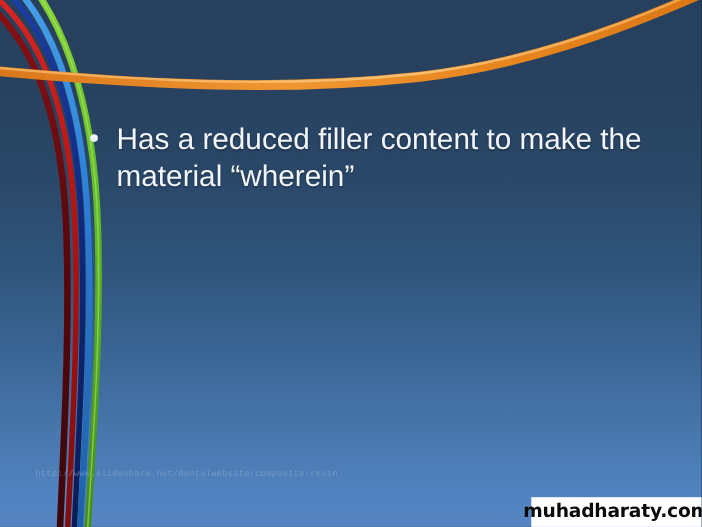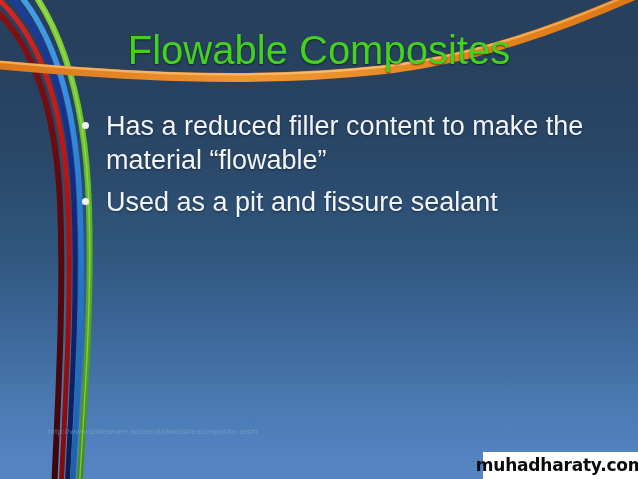--- a/index.html
+++ b/index.html
@@ -68,28 +68,28 @@
     width: 7px;
     height: 7px;
     border-radius: 50%;
     background: #eef3f8;
   }
   .bullet-text {
     display: block;
   }
   #source-url {
     position: absolute;
-    left: 48px;
+    left: 32px;
     top: 427px;
     font-size: 8px;
     line-height: 10px;
     color: rgba(150,175,205,0.52);
     letter-spacing: 0.2px;
     white-space: nowrap;
-    font-family: Liberation Sans, sans-serif;
+    font-family: Liberation Mono, monospace;
   }
   #watermark {
     position: absolute;
     left: 483px;
     top: 452px;
     width: 155px;
     height: 27px;
     background: #ffffff;
     display: flex;
     align-items: center;
@@ -158,35 +158,30 @@
       <path d="M -6 -48 C 58 -2, 86 96, 89 208 C 92 308, 84 408, 79 492" stroke="url(#gradGreen)" stroke-width="6" fill="none" stroke-linecap="round"></path>
       <path d="M -6 -48 C 58 -2, 86 96, 89 208 C 92 308, 84 408, 79 492" stroke="#b6ec72" stroke-width="1.4" fill="none" opacity="0.55"></path>
     </g>
 
     <g>
       <path d="M -10 64 C 120 76, 250 84, 380 70 C 470 60, 560 30, 660 -16" stroke="url(#gradOrange)" stroke-width="9" fill="none" stroke-linecap="round"></path>
       <path d="M -10 61 C 120 73, 250 81, 380 67 C 470 57, 560 27, 660 -19" stroke="url(#gradOrangeHi)" stroke-width="2.2" fill="none" opacity="0.85"></path>
     </g>
   </svg>
 
-  <div id="title">Flowable Composites</div>
 
   <div id="bullets">
 
     <div class="bullet-row">
       <span class="bullet-dot"></span>
-      <span class="bullet-text">Has a reduced filler content to make the material “flowable”</span>
+      <span class="bullet-text">Has a reduced filler content to make the material “wherein”</span>
     </div>
 
 
 
-    <div class="bullet-row">
-      <span class="bullet-dot"></span>
-      <span class="bullet-text">Used as a pit and fissure sealant</span>
-    </div>
 
   </div>
 
   <div id="source-url">http://www.slideshare.net/dentalwebsite/composite-resin</div>
 
   <div id="watermark">
     <span id="watermark-text">muhadharaty.com</span>
   </div>
 
 </div>

